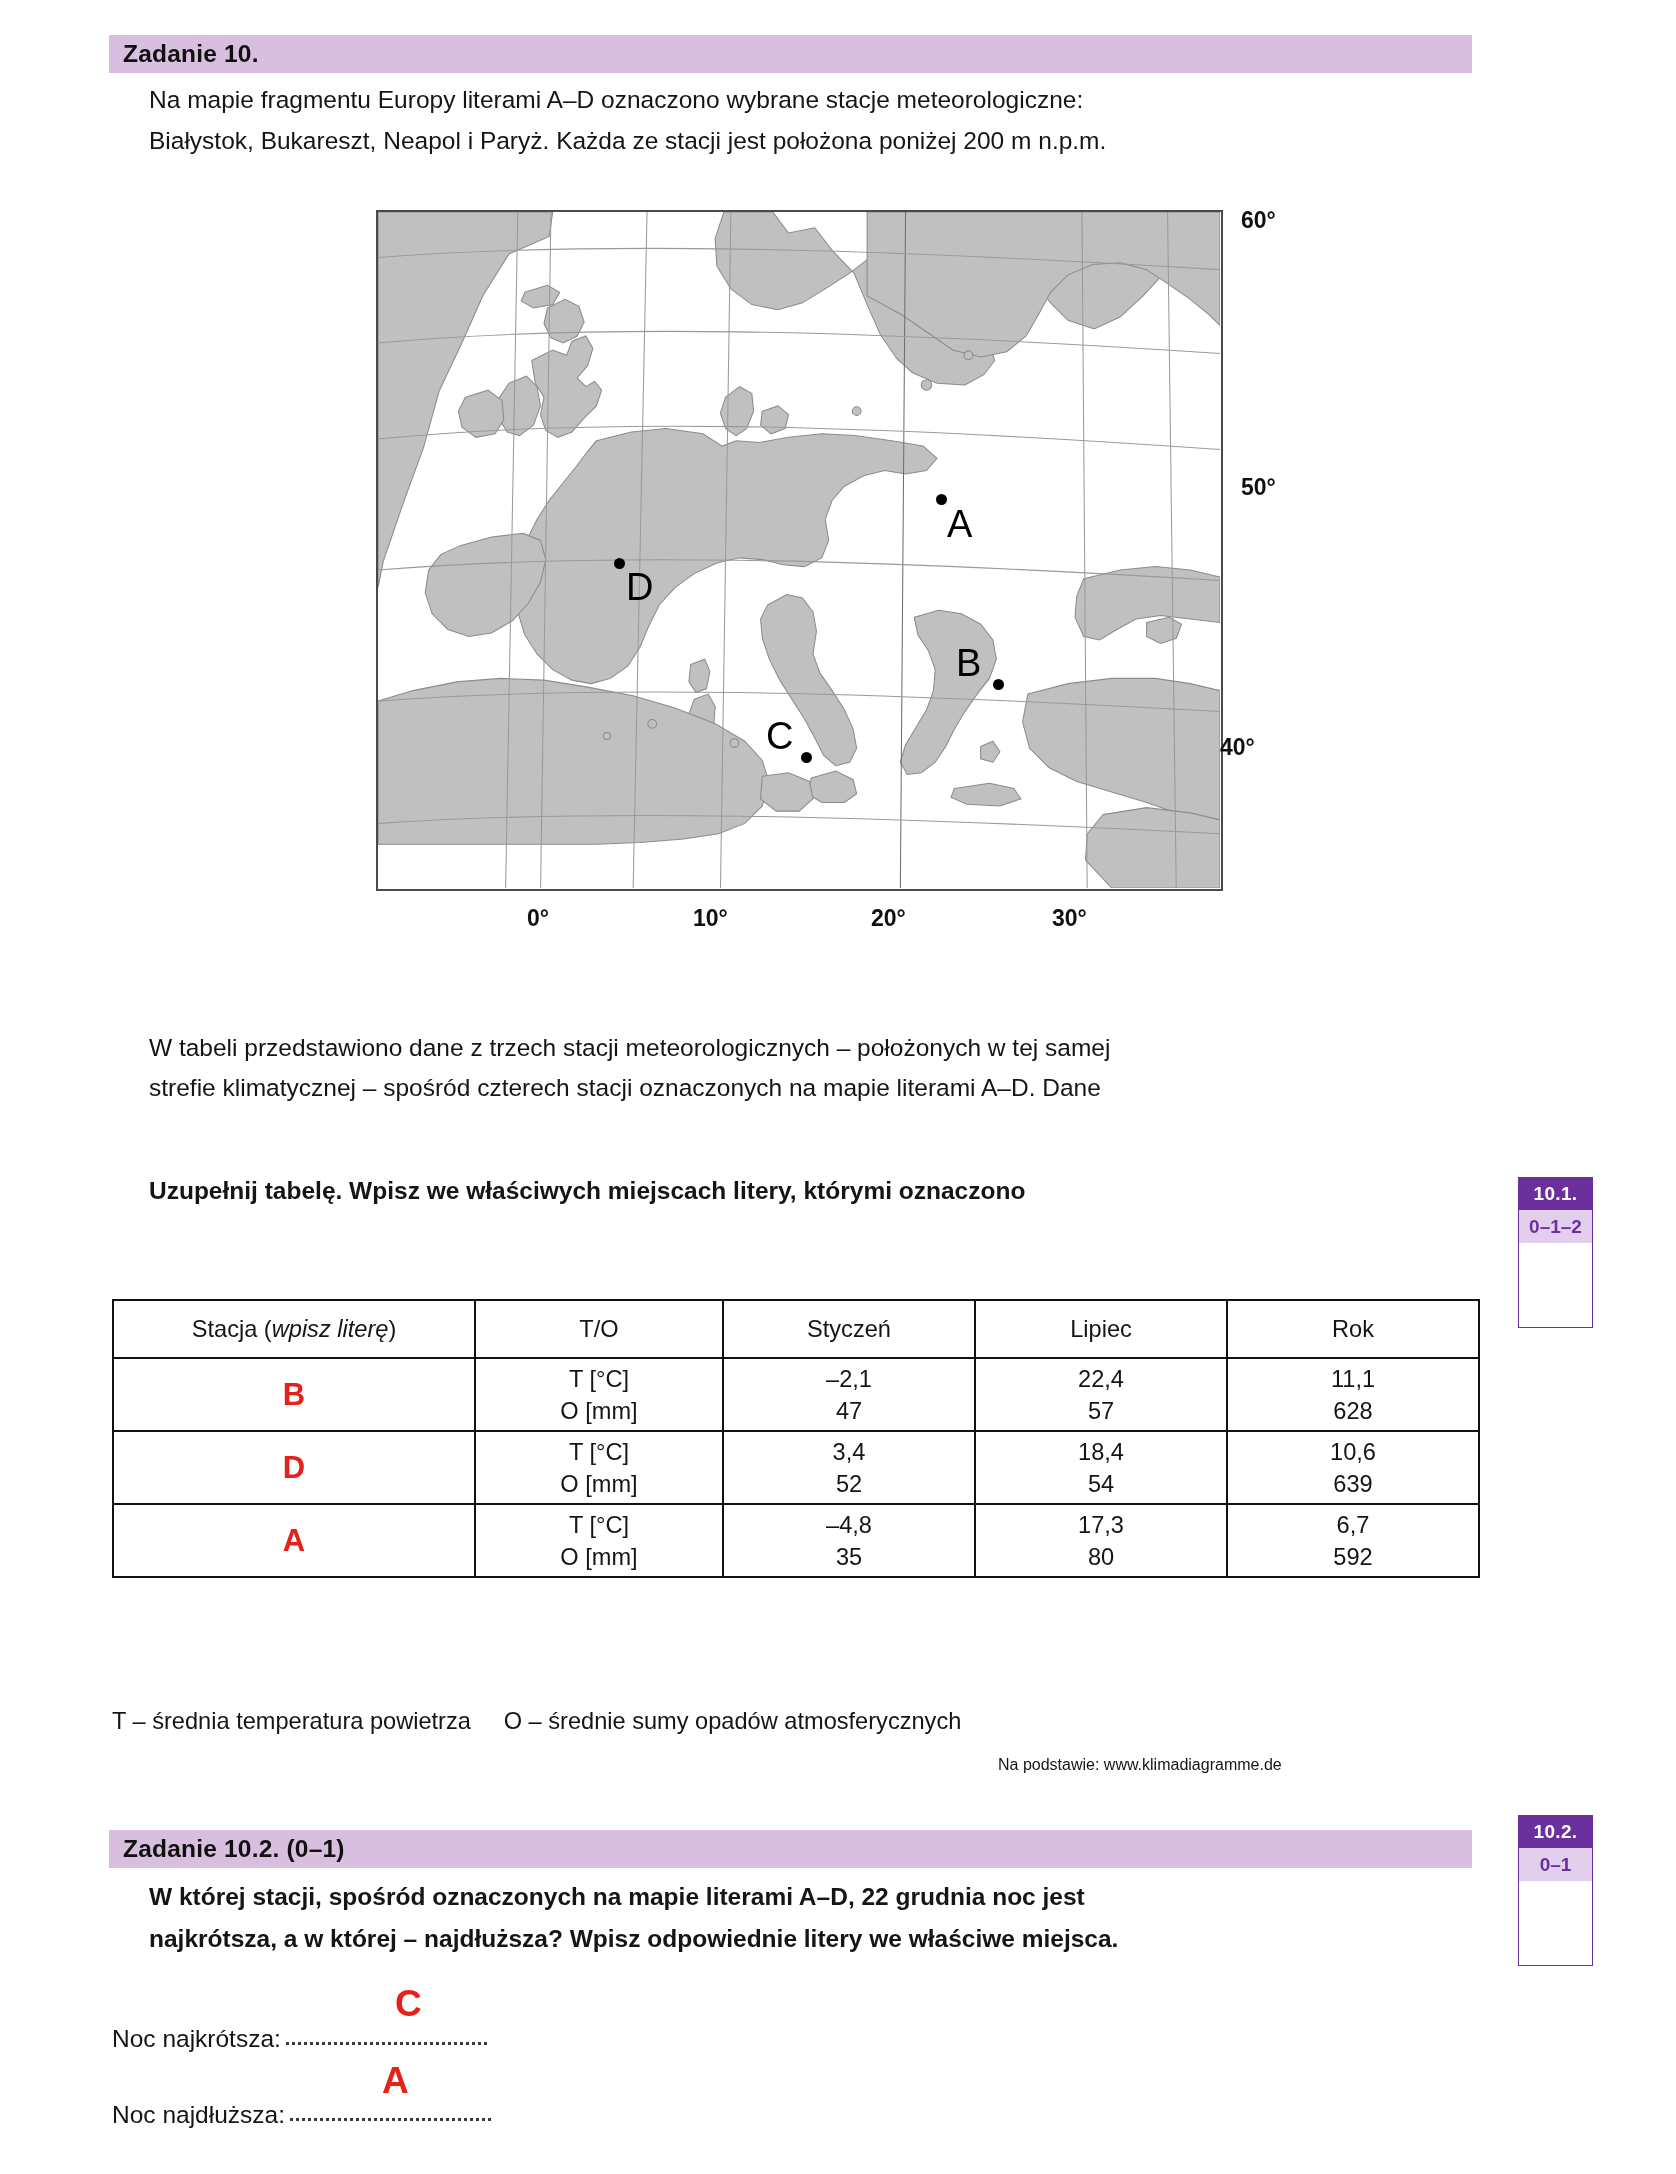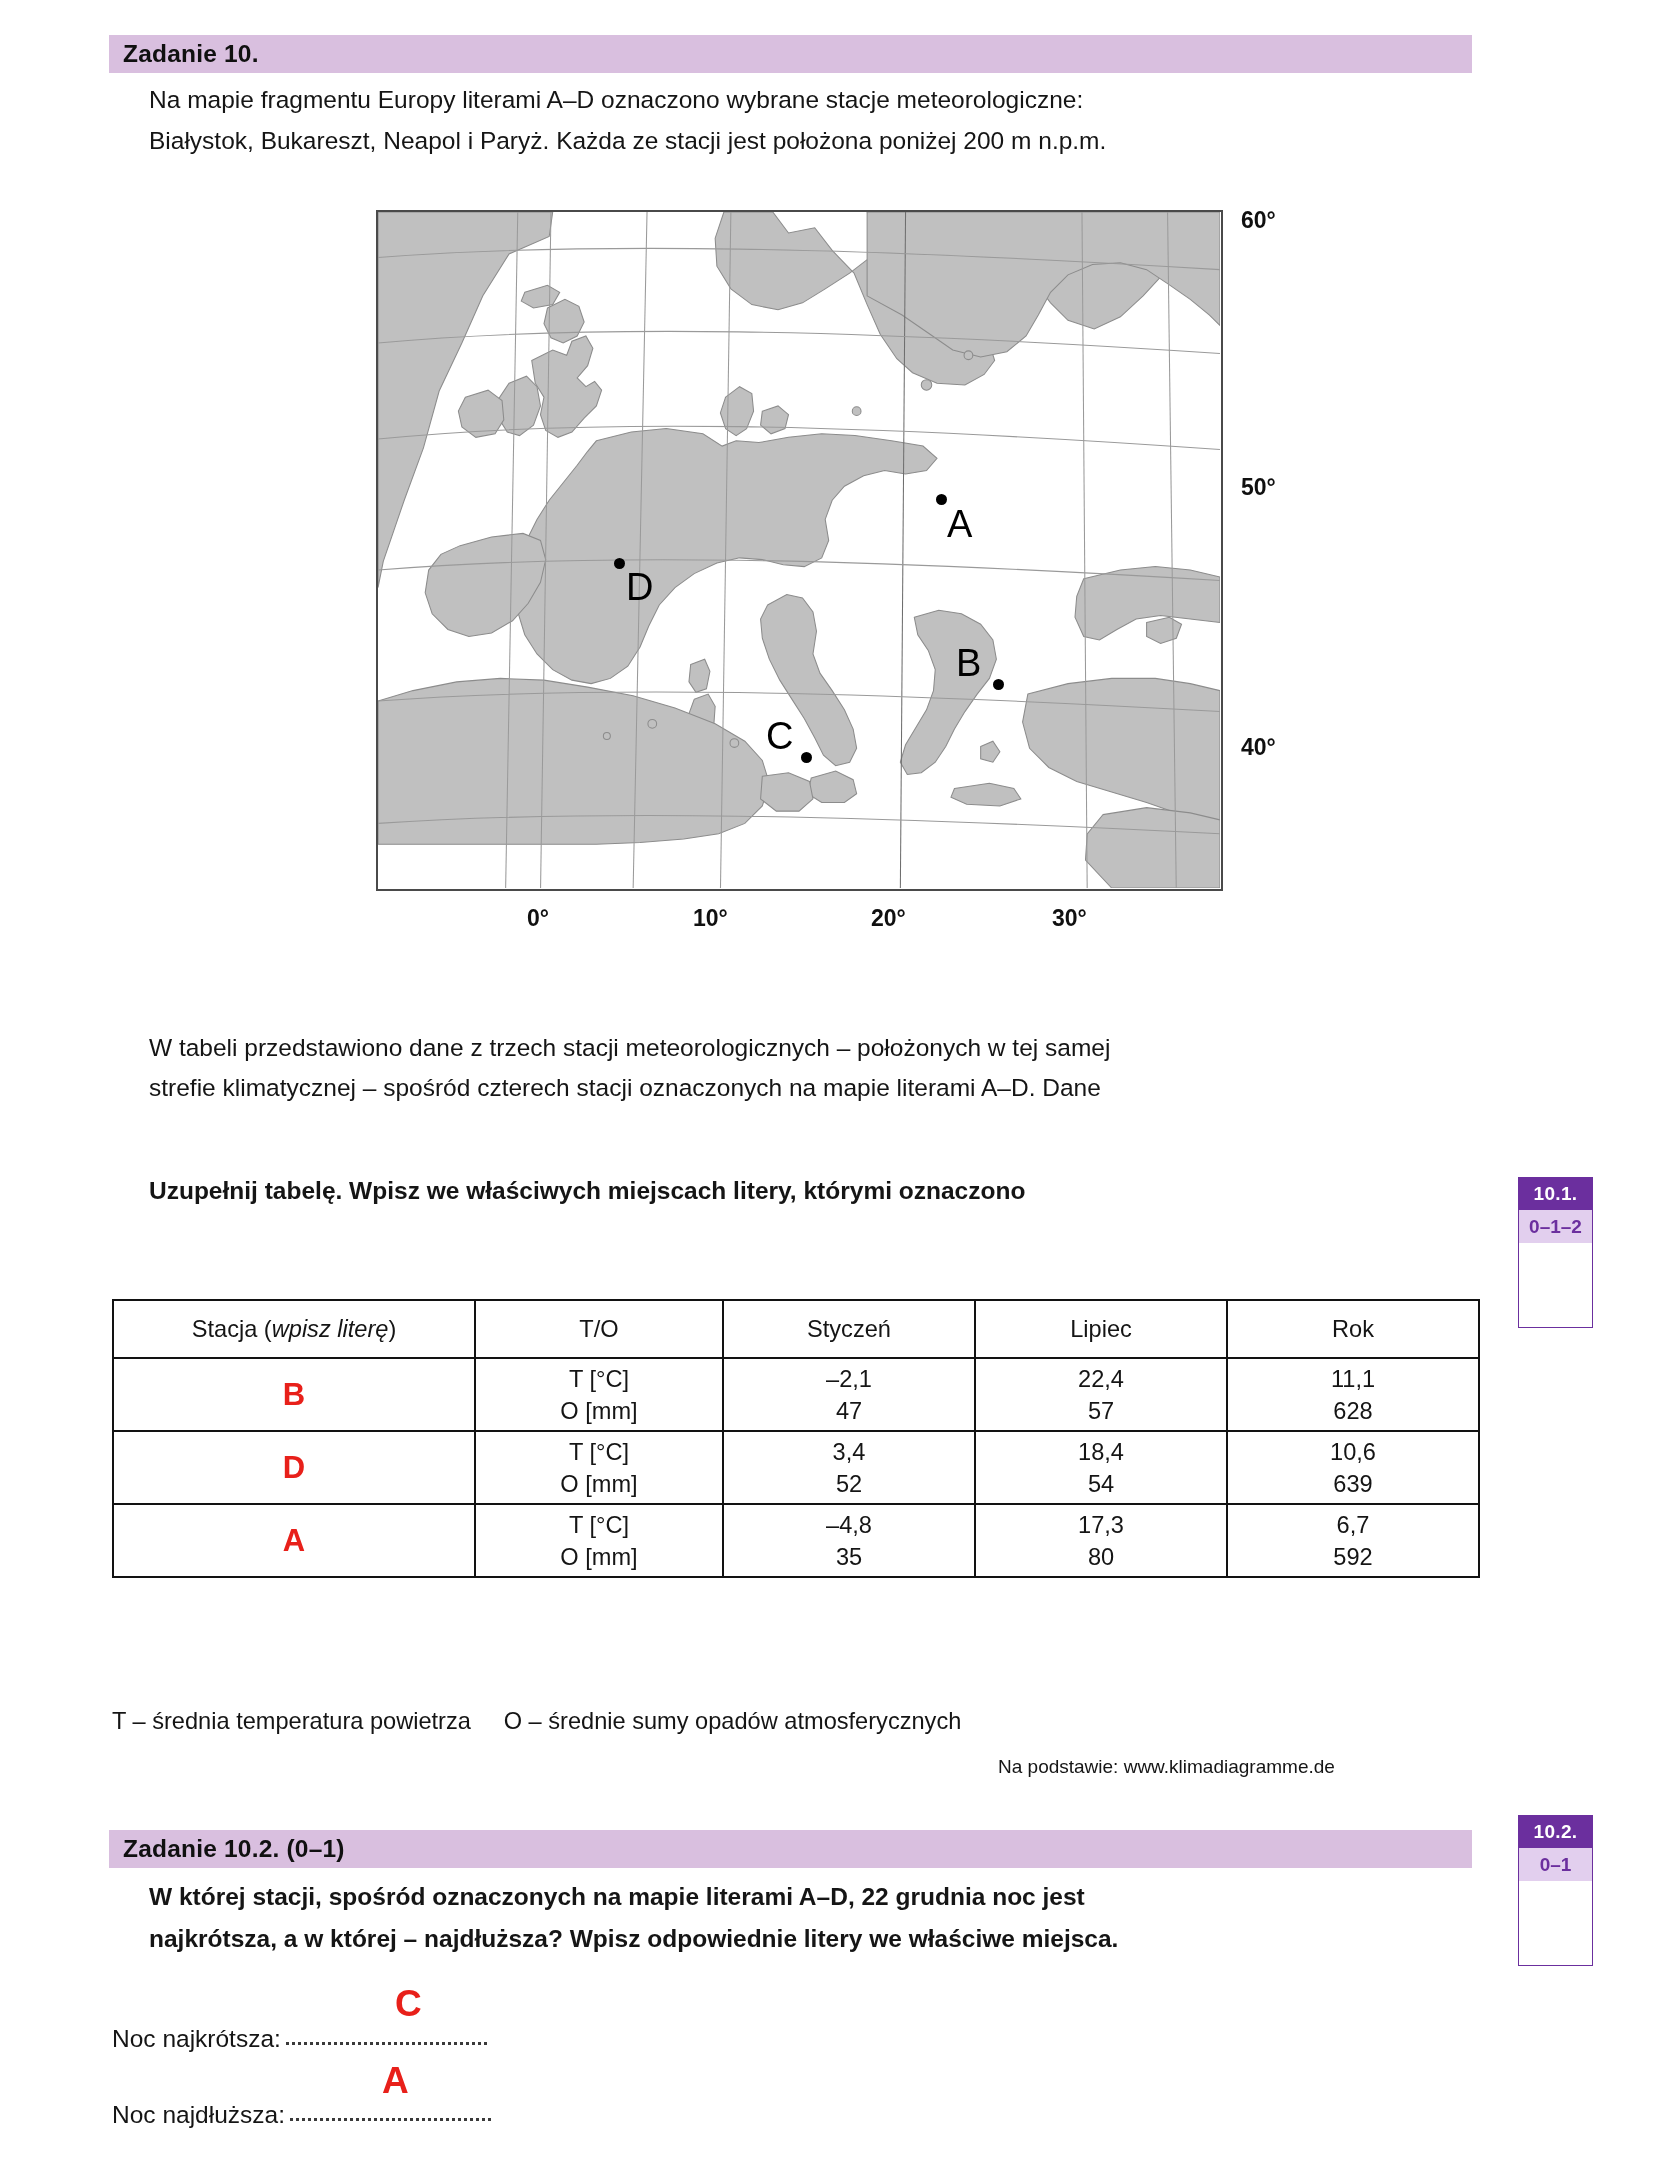--- a/index.html
+++ b/index.html
@@ -98,21 +98,21 @@
 
   
   .footnote {
     position: absolute;
     font-size: 23.6px;
     color: #151515;
     white-space: nowrap;
   }
   .source {
     position: absolute;
-    font-size: 19px;
+    font-size: 16px;
     color: #151515;
     white-space: nowrap;
   }
 
   
   .score-box {
     position: absolute;
     width: 75px;
     border: 1.7px solid #6b2f9e;
     background: #fca5a5;
@@ -284,21 +284,21 @@
 
           <path d="M0,150 C240,128 540,134 964,162"></path>
           <path d="M0,410 C240,390 540,396 964,422"></path>
           <path d="M0,700 C240,684 540,690 964,712"></path>
         </g>
       </svg>
     </div>
 
     <div class="axis-label" style="left:865px; top:-3.5px;">60°</div>
     <div class="axis-label" style="left:865px; top:264px;">50°</div>
-    <div class="axis-label" style="left:865px; top:524px;text-align:center;">40°</div>
+    <div class="axis-label" style="left:844px; top:524px;text-align:center;">40°</div>
 
     <div class="axis-label" style="left:151px; top:695px;">0°</div>
     <div class="axis-label" style="left:317px; top:695px;">10°</div>
     <div class="axis-label" style="left:495px; top:695px;">20°</div>
     <div class="axis-label" style="left:676px; top:695px;">30°</div>
 
     <div class="station-dot" style="left:560px; top:284px;"></div>
     <div class="station-letter" style="left:571px; top:293px;">A</div>
 
     <div class="station-dot" style="left:617px; top:469px;"></div>

